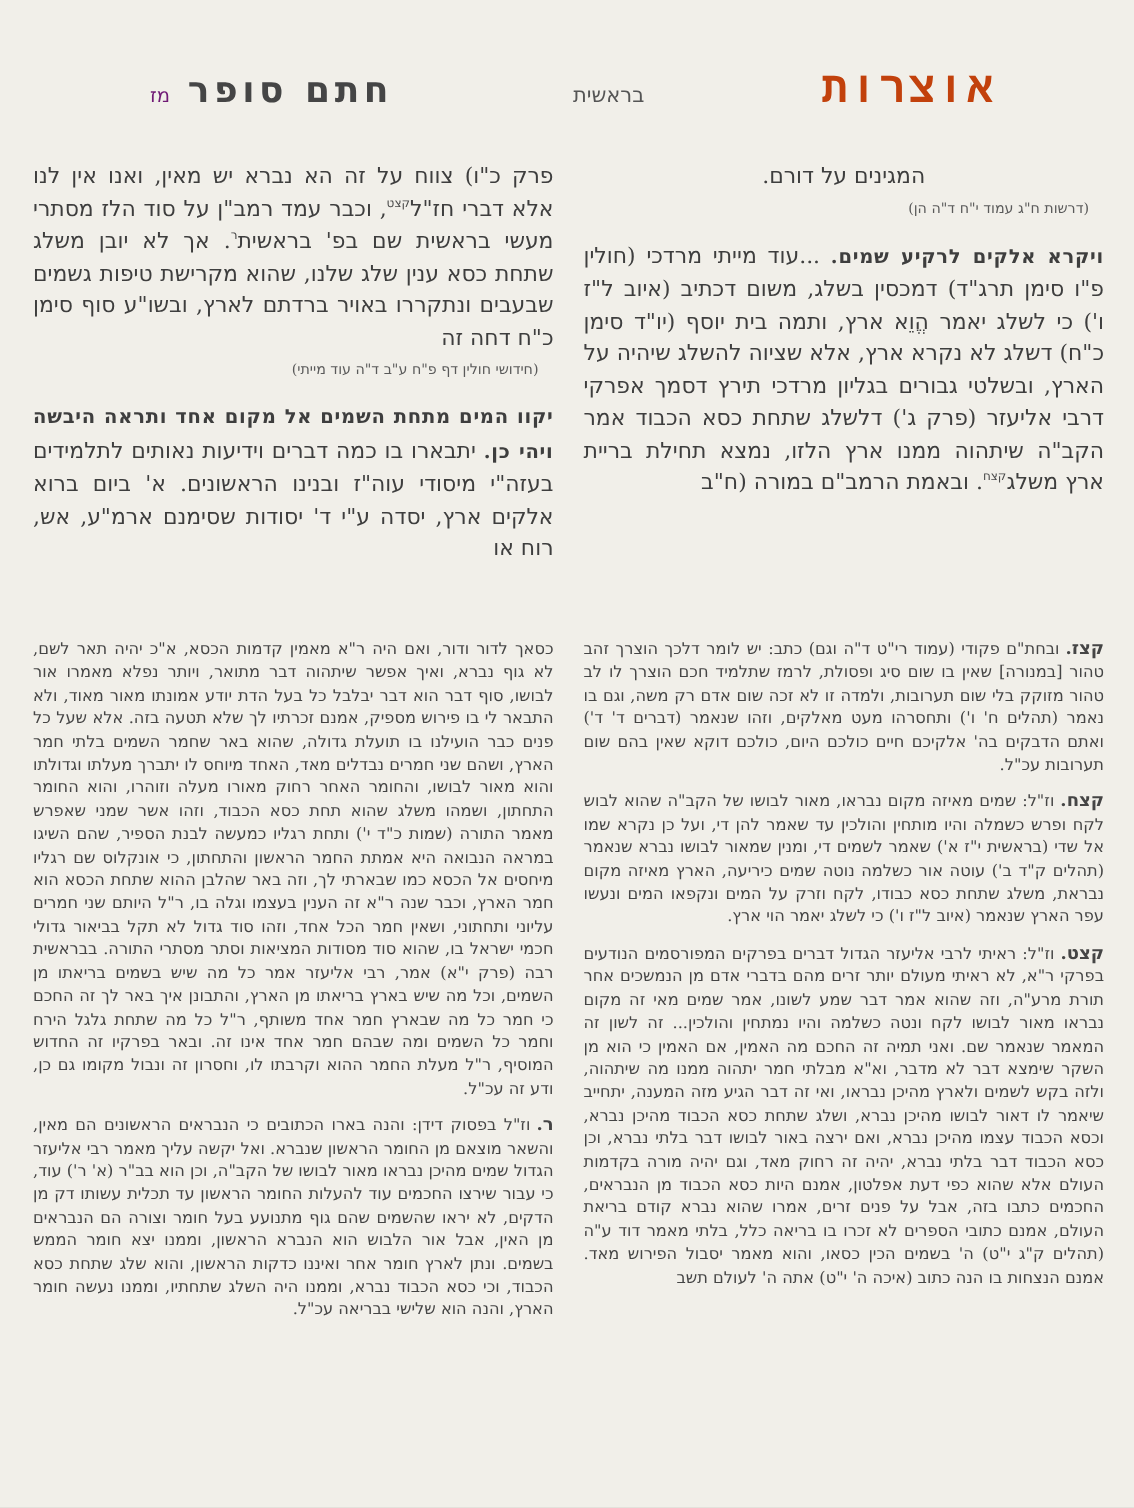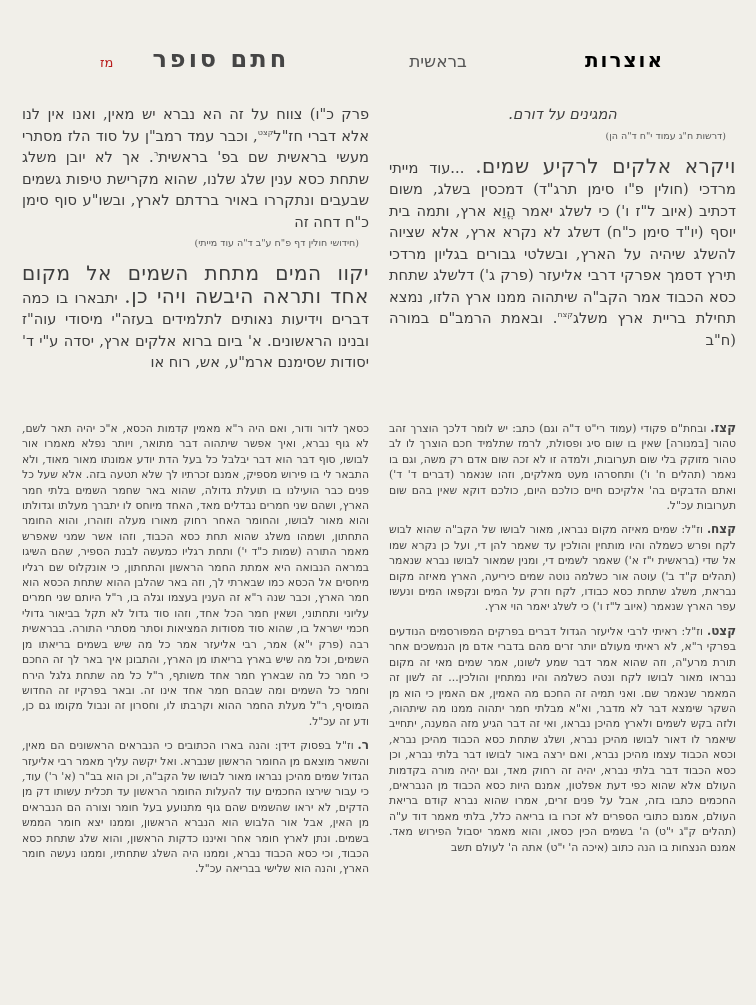--- a/index.html
+++ b/index.html
@@ -14,40 +14,40 @@
     color:#3e3e3e;
     direction:rtl;
     overflow:hidden;
   }
   
   .hdr{
     display:flex;align-items:baseline;
     padding:0 72px 0 78px;
     margin-bottom:30px;
   }
-  .hdr .series{font-size:20px;font-weight:bold;letter-spacing:2px;color:#000000;}
-  .hdr .parsha{font-size:17px;color:#555;margin-right:118px;}
+  .hdr .series{font-size:29px;font-weight:bold;letter-spacing:2px;color:#c2410c;font-family:Liberation Mono, monospace;}
+  .hdr .parsha{font-size:14px;color:#555;margin-right:118px;}
   .hdr .book{font-size:24px;font-weight:bold;letter-spacing:3px;color:#454545;margin-right:120px;}
-  .hdr .pageno{font-size:13px;color:#b91c1c;margin-right:auto;}
+  .hdr .pageno{font-size:13px;color:#701a75;margin-right:auto;}
   
   .main{
     display:flex;gap:20px;
     min-height:296px;
   }
   .col{flex:1 1 0;min-width:0;}
   .main p{
     margin:0 0 2px 0;
     font-size:14.6px;
     line-height:21.5px;
     text-align:justify;
   }
   .main .centerline{
-    text-align:center;font-size:14.6px;line-height:21.5px;margin:0;font-style:italic;
+    text-align:center;font-size:14.6px;line-height:21.5px;margin:0;
   }
-  .main .opener{font-weight:normal;font-size:20px;letter-spacing:.5px;}
+  .main .opener{font-weight:bold;font-size:13px;letter-spacing:.5px;}
   .src{
     font-size:9.5px;color:#5a5a5a;
     text-align:right;padding-right:10px;
     margin:4px 0 14px 0;line-height:13px;
   }
   sup.ref{font-size:8px;line-height:0;vertical-align:6px;color:#4a4a4a;}
   
   .notes{
     display:flex;gap:20px;
     margin-top:22px;

